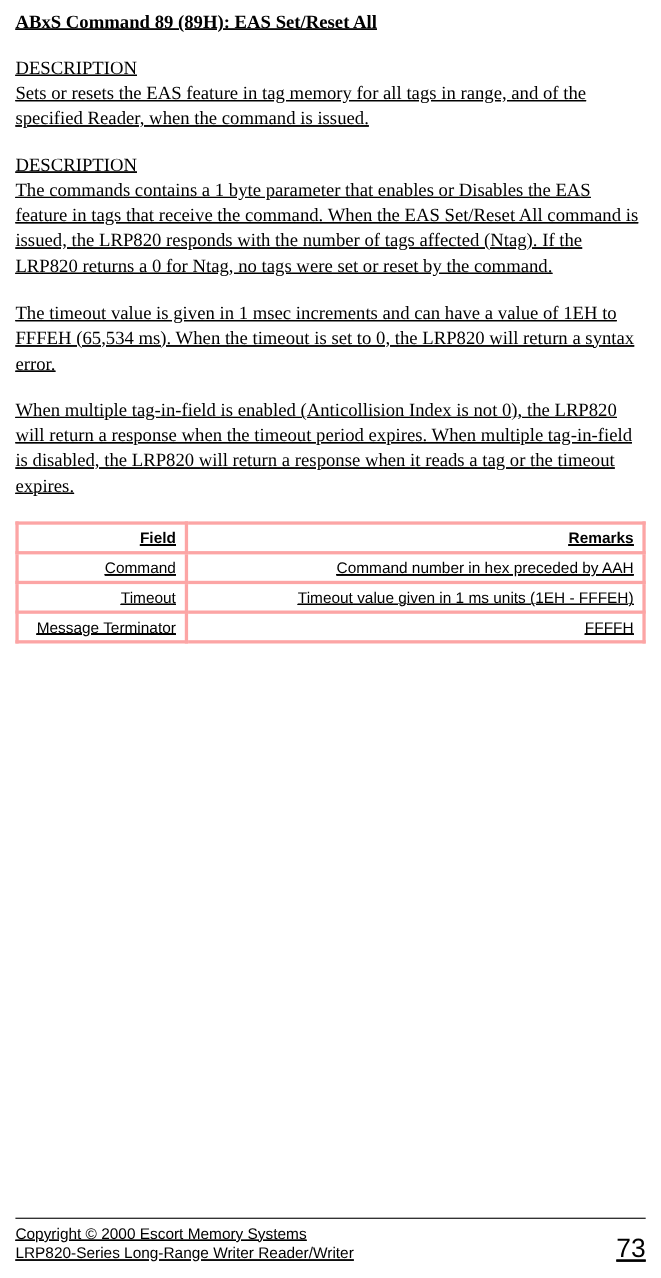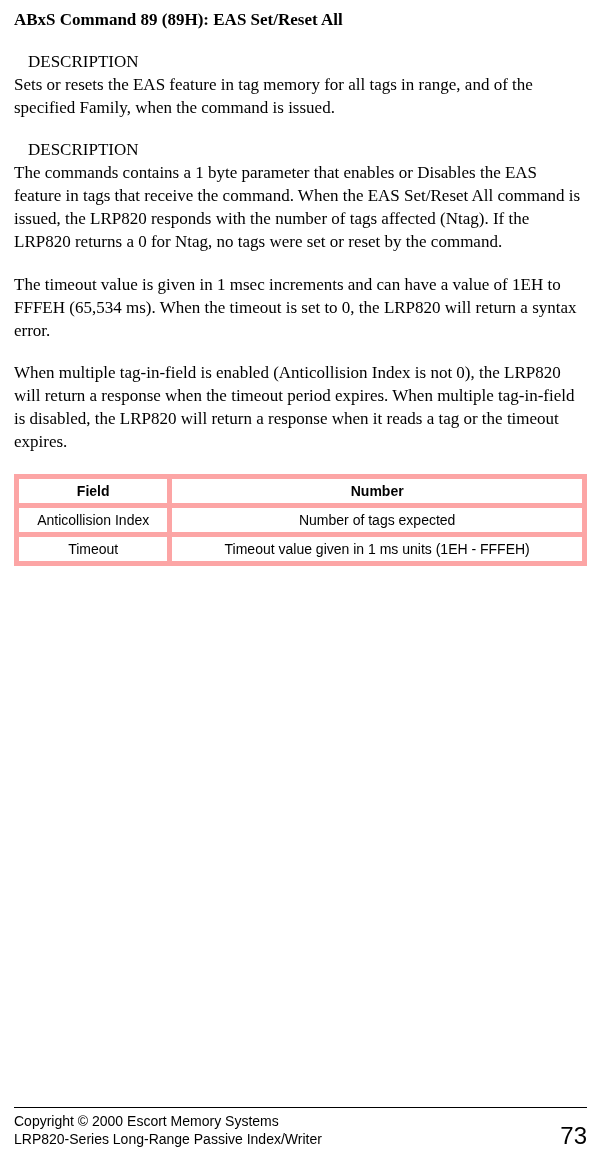--- a/index.html
+++ b/index.html
@@ -1,56 +1,56 @@
 <!DOCTYPE html>
 <html><head>
   <meta charset="utf-8">
   <style>
     * {
       margin: 0;
       padding: 0;
       box-sizing: border-box;
+      text-decoration: underline;
     }
     body {
       font-family: Georgia, 'Times New Roman', serif;
       background: #fff;
       width: 601px;
       height: 1162px;
       padding: 10px 14px;
       position: relative;
       color: #000;
     }
     .page-title {
       font-size: 17px;
       font-weight: bold;
       margin-bottom: 22px;
     }
     .section-heading {
       font-size: 17px;
       margin-bottom: 2px;
-      margin-left: 14px;
     }
     .body-text {
       font-size: 17px;
       line-height: 1.35;
       margin-bottom: 20px;
     }
     .table-wrap {
       margin-top: 4px;
     }
     table {
       border-collapse: collapse;
       width: 100%;
       font-family: Arial, Helvetica, sans-serif;
       font-size: 14px;
     }
     th, td {
-      border: 5px solid #fca5a5;
+      border: 3px solid #fca5a5;
       padding: 4px 8px;
-      text-align: center;
+      text-align: right;
       vertical-align: middle;
     }
     th {
       font-weight: bold;
     }
     .col-field {
       width: 27%;
     }
     .footer {
       position: absolute;
@@ -74,49 +74,53 @@
       font-weight: normal;
       line-height: 1;
     }
   </style>
 </head>
 <body>
 
 <h1 class="page-title">ABxS Command 89 (89H): EAS Set/Reset All</h1>
 
 <div class="section-heading">DESCRIPTION</div>
-<p class="body-text">Sets or resets the EAS feature in tag memory for all tags in range, and of the specified Family, when the command is issued.</p>
+<p class="body-text">Sets or resets the EAS feature in tag memory for all tags in range, and of the specified Reader, when the command is issued.</p>
 
 <div class="section-heading">DESCRIPTION</div>
 <p class="body-text">The commands contains a 1 byte parameter that enables or Disables the EAS feature in tags that receive the command. When the EAS Set/Reset All command is issued, the LRP820 responds with the number of tags affected (Ntag). If the LRP820 returns a 0 for Ntag, no tags were set or reset by the command.</p>
 
 <p class="body-text">The timeout value is given in 1 msec increments  and can have a value of 1EH to FFFEH (65,534 ms). When the timeout is set to 0, the LRP820 will return a syntax error.</p>
 
 <p class="body-text">When multiple tag-in-field is enabled (Anticollision Index is not 0), the LRP820 will return a response when the timeout period expires. When multiple tag-in-field is disabled, the LRP820 will return a response when it reads a tag or the timeout expires.</p>
 
 <div class="table-wrap">
   <table>
     <thead>
       <tr>
         <th class="col-field">Field</th>
-        <th>Number</th>
+        <th>Remarks</th>
       </tr>
     </thead>
     <tbody>
       <tr>
-        <td>Anticollision Index</td>
-        <td>Number of tags expected</td>
+        <td>Command</td>
+        <td>Command number in hex preceded by AAH</td>
       </tr>
       <tr>
         <td>Timeout</td>
         <td>Timeout value given in 1 ms units (1EH - FFFEH)</td>
+      </tr>
+      <tr>
+        <td>Message Terminator</td>
+        <td>FFFFH</td>
       </tr>
     </tbody>
   </table>
 </div>
 
 <div class="footer">
   <div class="footer-left">
     <div>Copyright © 2000 Escort Memory Systems</div>
-    <div>LRP820-Series Long-Range Passive Index/Writer</div>
+    <div>LRP820-Series Long-Range Writer Reader/Writer</div>
   </div>
   <div class="footer-page">73</div>
 </div>
 
 </body></html>

